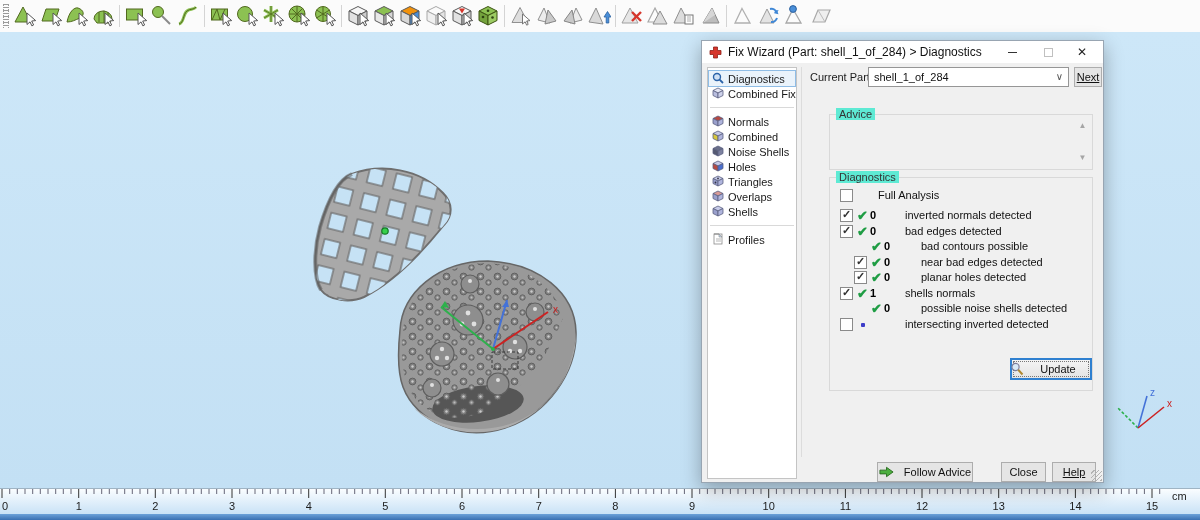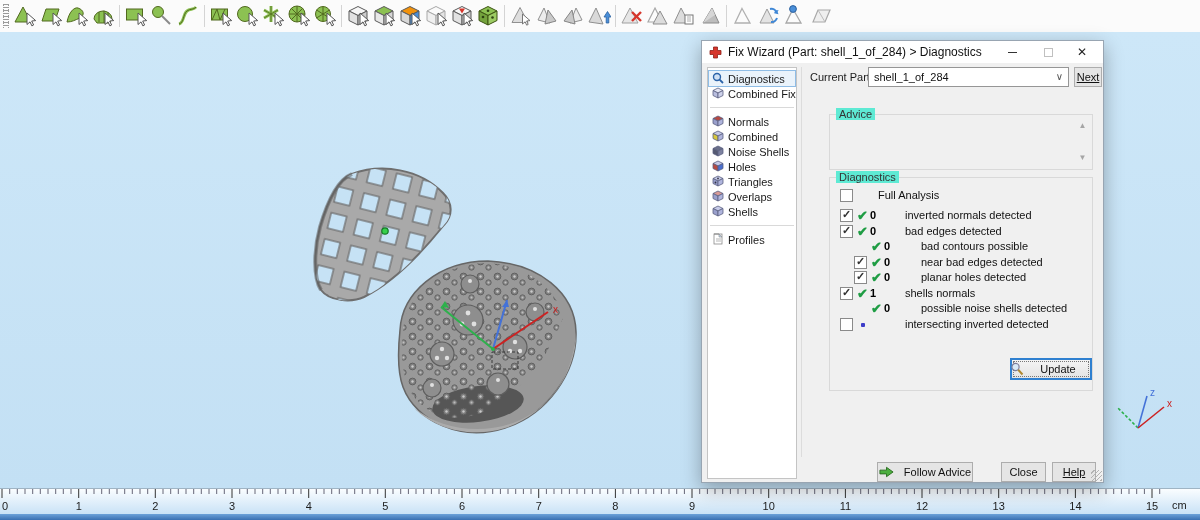--- a/index.html
+++ b/index.html
@@ -13,21 +13,21 @@
   .tbtn svg{width:24px;height:24px;}
   .tsep{width:1px;height:22px;background:#d4d4d4;margin:0 3px;display:inline-block;}
 
   
   #viewport{position:absolute;left:0;top:32px;width:1200px;height:456px;background:linear-gradient(#cde7f8,#c3e0f4);}
   #scene{position:absolute;left:0;top:0;}
 
   
   #ruler{position:absolute;left:0;top:488px;width:1200px;height:26px;background:linear-gradient(#fafdff,#c9e2f6);border-top:1px solid #9fb4c4;}
   #ruler .num{position:absolute;top:11px;font-size:11px;color:#1c1c1c;transform:translateX(-50%);}
-  #ruler .unit{position:absolute;top:10px;font-size:11px;color:#1c1c1c;}
+  #ruler .unit{position:absolute;top:1px;font-size:11px;color:#1c1c1c;}
   #statusbar{position:absolute;left:0;top:514px;width:1200px;height:6px;background:linear-gradient(#6ba1d9,#3a70b2);}
 
   
   #dialog{position:absolute;left:701px;top:40px;width:403px;height:443px;background:#f0f0f0;border:1px solid #98a5b2;box-shadow:0 6px 18px rgba(0,0,0,.3);}
   #dlg-titlebar{position:absolute;left:0;top:0;width:100%;height:22px;background:#ffffff;display:flex;align-items:center;}
   #dlg-title{font-size:12px;color:#101010;margin-left:6px;white-space:nowrap;}
   .winbtn{position:absolute;top:2px;width:30px;height:18px;border:0;background:transparent;font-size:12px;line-height:18px;text-align:center;color:#222;padding:0;}
   #btn-min{right:76px;}
   #btn-max{right:40px;color:#b9b9b9;}
   #btn-close{right:6px;}

